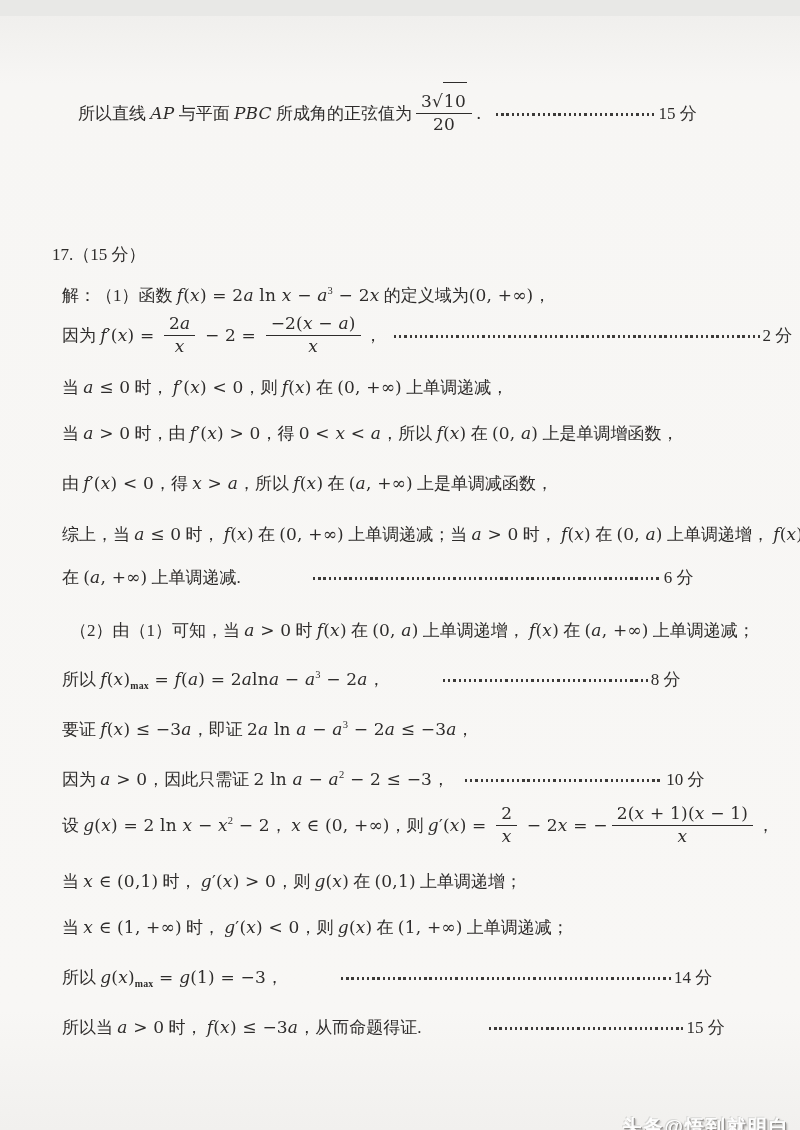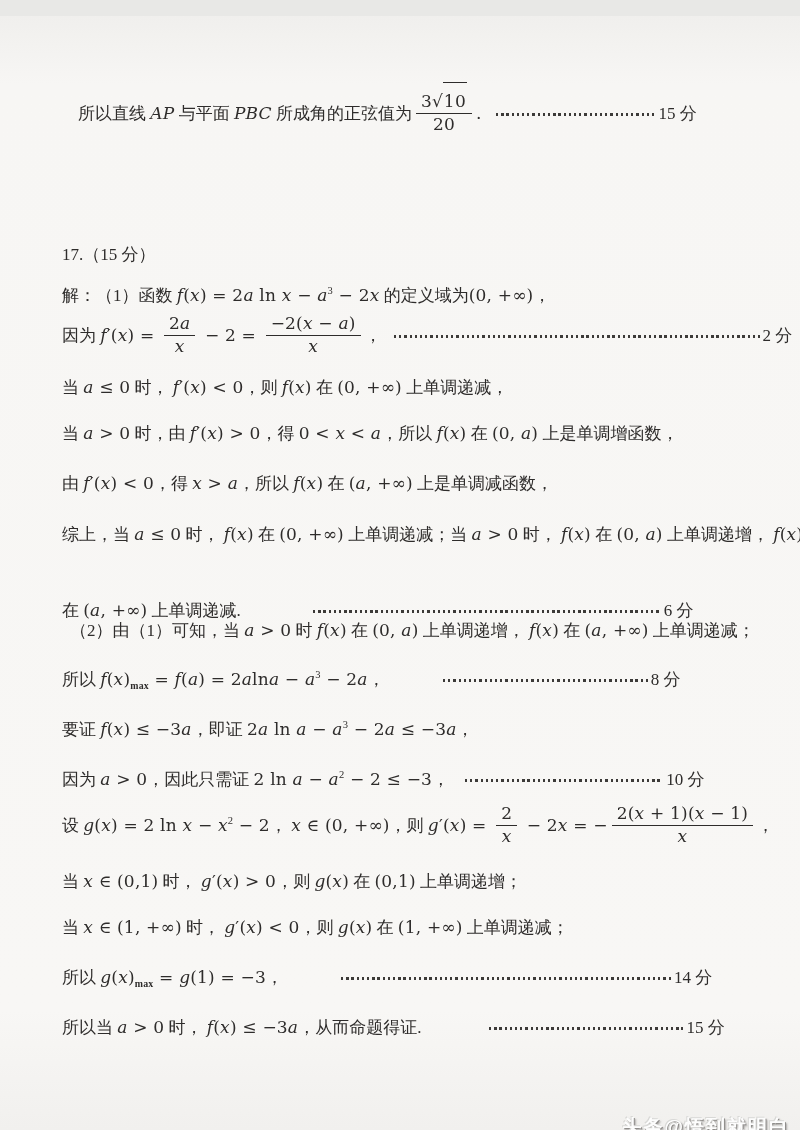--- a/index.html
+++ b/index.html
@@ -45,28 +45,28 @@
     color:#fdfdfd;
     text-shadow:-1px -1px 0 #d8d8d6, 1px 1px 0 #8f8d8b, 2px 2px 2px #a5a3a1;
   }
 </style>
 </head>
 <body>
 
 <div class="page">
   <div id="content">
       <div class="line" style="top: 78px; left: 78px;"><span class="cn">所以直线 </span><span class="m"><span><i>AP</i></span></span><span class="cn"> 与平面 </span><span class="m"><span><i>PBC</i></span></span><span class="cn"> 所成角的正弦值为</span><span class="frac m"><span class="num"><span class="mu">3</span><span class="rad mu">√</span><span class="rdc mu">10</span></span><span class="den"><span class="mu">20</span></span></span><span class="m"><span class="mu">.</span></span><span class="dots" style="width: 160px; margin-left: 14px;"></span><span class="score cn">15 分</span></div>
-      <div class="line" style="top: 226px; left: 62px; text-align: right;"><span class="cn">17.（15 分）</span></div>
+      <div class="line" style="top: 226px; left: 52px; text-align: right;"><span class="cn">17.（15 分）</span></div>
       <div class="line" style="top: 266px; left: 62px;"><span class="cn">解：（1）函数 </span><span class="m"><span><i>f</i></span><span class="mu">(</span><span><i>x</i></span><span class="mu">) = 2</span><span><i>a</i></span><span class="mu"> ln </span><span><i>x</i></span><span class="mu"> − </span><span><i>a</i></span><sup>3</sup><span class="mu"> − 2</span><span><i>x</i></span></span><span class="cn"> 的定义域为</span><span class="m"><span class="mu">(0, +∞)</span></span><span class="cn">，</span></div>
       <div class="line" style="top: 300px; left: 62px;"><span class="cn">因为 </span><span class="m"><span><i>f</i></span><span class="mu">′(</span><span><i>x</i></span><span class="mu">) = </span></span><span class="frac m"><span class="num"><span class="mu">2</span><span><i>a</i></span></span><span class="den"><span><i>x</i></span></span></span><span class="m"><span class="mu"> − 2 = </span></span><span class="frac m"><span class="num"><span class="mu">−2(</span><span><i>x</i></span><span class="mu"> − </span><span><i>a</i></span><span class="mu">)</span></span><span class="den"><span><i>x</i></span></span></span><span class="cn">，</span><span class="dots" style="width: 366px; margin-left: 12px;"></span><span class="score cn">2 分</span></div>
       <div class="line" style="top: 358px; left: 62px;"><span class="cn">当 </span><span class="m"><span><i>a</i></span><span class="mu"> ≤ 0</span></span><span class="cn"> 时， </span><span class="m"><span><i>f</i></span><span class="mu">′(</span><span><i>x</i></span><span class="mu">) &lt; 0</span></span><span class="cn">，则 </span><span class="m"><span><i>f</i></span><span class="mu">(</span><span><i>x</i></span><span class="mu">)</span></span><span class="cn"> 在 </span><span class="m"><span class="mu">(0, +∞)</span></span><span class="cn"> 上单调递减，</span></div>
       <div class="line" style="top: 404px; left: 62px;"><span class="cn">当 </span><span class="m"><span><i>a</i></span><span class="mu"> &gt; 0</span></span><span class="cn"> 时，由 </span><span class="m"><span><i>f</i></span><span class="mu">′(</span><span><i>x</i></span><span class="mu">) &gt; 0</span></span><span class="cn">，得 </span><span class="m"><span class="mu">0 &lt; </span><span><i>x</i></span><span class="mu"> &lt; </span><span><i>a</i></span></span><span class="cn">，所以 </span><span class="m"><span><i>f</i></span><span class="mu">(</span><span><i>x</i></span><span class="mu">)</span></span><span class="cn"> 在 </span><span class="m"><span class="mu">(0, </span><span><i>a</i></span><span class="mu">)</span></span><span class="cn"> 上是单调增函数，</span></div>
       <div class="line" style="top: 454px; left: 62px;"><span class="cn">由 </span><span class="m"><span><i>f</i></span><span class="mu">′(</span><span><i>x</i></span><span class="mu">) &lt; 0</span></span><span class="cn">，得 </span><span class="m"><span><i>x</i></span><span class="mu"> &gt; </span><span><i>a</i></span></span><span class="cn">，所以 </span><span class="m"><span><i>f</i></span><span class="mu">(</span><span><i>x</i></span><span class="mu">)</span></span><span class="cn"> 在 </span><span class="m"><span class="mu">(</span><span><i>a</i></span><span class="mu">, +∞)</span></span><span class="cn"> 上是单调减函数，</span></div>
       <div class="line" style="top: 505px; left: 62px;"><span class="cn">综上，当 </span><span class="m"><span><i>a</i></span><span class="mu"> ≤ 0</span></span><span class="cn"> 时， </span><span class="m"><span><i>f</i></span><span class="mu">(</span><span><i>x</i></span><span class="mu">)</span></span><span class="cn"> 在 </span><span class="m"><span class="mu">(0, +∞)</span></span><span class="cn"> 上单调递减；当 </span><span class="m"><span><i>a</i></span><span class="mu"> &gt; 0</span></span><span class="cn"> 时， </span><span class="m"><span><i>f</i></span><span class="mu">(</span><span><i>x</i></span><span class="mu">)</span></span><span class="cn"> 在 </span><span class="m"><span class="mu">(0, </span><span><i>a</i></span><span class="mu">)</span></span><span class="cn"> 上单调递增， </span><span class="m"><span><i>f</i></span><span class="mu">(</span><span><i>x</i></span><span class="mu">)</span></span></div>
-      <div class="line" style="top: 581px; left: 62px;"><span class="cn">在 </span><span class="m"><span class="mu">(</span><span><i>a</i></span><span class="mu">, +∞)</span></span><span class="cn"> 上单调递减.</span><span class="dots" style="width: 348px; margin-left: 72px;"></span><span class="score cn">6 分</span></div>
+      <div class="line" style="top: 548px; left: 62px;"><span class="cn">在 </span><span class="m"><span class="mu">(</span><span><i>a</i></span><span class="mu">, +∞)</span></span><span class="cn"> 上单调递减.</span><span class="dots" style="width: 348px; margin-left: 72px;"></span><span class="score cn">6 分</span></div>
       <div class="line" style="top: 601px; left: 70px;"><span class="cn">（2）由（1）可知，当 </span><span class="m"><span><i>a</i></span><span class="mu"> &gt; 0</span></span><span class="cn"> 时 </span><span class="m"><span><i>f</i></span><span class="mu">(</span><span><i>x</i></span><span class="mu">)</span></span><span class="cn"> 在 </span><span class="m"><span class="mu">(0, </span><span><i>a</i></span><span class="mu">)</span></span><span class="cn"> 上单调递增， </span><span class="m"><span><i>f</i></span><span class="mu">(</span><span><i>x</i></span><span class="mu">)</span></span><span class="cn"> 在 </span><span class="m"><span class="mu">(</span><span><i>a</i></span><span class="mu">, +∞)</span></span><span class="cn"> 上单调递减；</span></div>
       <div class="line" style="top: 650px; left: 62px;"><span class="cn">所以 </span><span class="m"><span><i>f</i></span><span class="mu">(</span><span><i>x</i></span><span class="mu">)</span><sub>max</sub><span class="mu"> = </span><span><i>f</i></span><span class="mu">(</span><span><i>a</i></span><span class="mu">) = 2</span><span><i>a</i></span><span class="mu">ln</span><span><i>a</i></span><span class="mu"> − </span><span><i>a</i></span><sup>3</sup><span class="mu"> − 2</span><span><i>a</i></span></span><span class="cn">，</span><span class="dots" style="width: 205px; margin-left: 58px;"></span><span class="score cn">8 分</span></div>
       <div class="line" style="top: 700px; left: 62px;"><span class="cn">要证 </span><span class="m"><span><i>f</i></span><span class="mu">(</span><span><i>x</i></span><span class="mu">) ≤ −3</span><span><i>a</i></span></span><span class="cn">，即证 </span><span class="m"><span class="mu">2</span><span><i>a</i></span><span class="mu"> ln </span><span><i>a</i></span><span class="mu"> − </span><span><i>a</i></span><sup>3</sup><span class="mu"> − 2</span><span><i>a</i></span><span class="mu"> ≤ −3</span><span><i>a</i></span></span><span class="cn">，</span></div>
       <div class="line" style="top: 750px; left: 62px;"><span class="cn">因为 </span><span class="m"><span><i>a</i></span><span class="mu"> &gt; 0</span></span><span class="cn">，因此只需证  </span><span class="m"><span class="mu">2 ln </span><span><i>a</i></span><span class="mu"> − </span><span><i>a</i></span><sup>2</sup><span class="mu"> − 2 ≤ −3</span></span><span class="cn">，</span><span class="dots" style="width: 198px; margin-left: 16px;"></span><span class="score cn">10 分</span></div>
       <div class="line" style="top: 790px; left: 62px;"><span class="cn">设 </span><span class="m"><span><i>g</i></span><span class="mu">(</span><span><i>x</i></span><span class="mu">) = 2 ln </span><span><i>x</i></span><span class="mu"> − </span><span><i>x</i></span><sup>2</sup><span class="mu"> − 2</span></span><span class="cn">， </span><span class="m"><span><i>x</i></span><span class="mu"> ∈ (0, +∞)</span></span><span class="cn">，则 </span><span class="m"><span><i>g</i></span><span class="mu">′(</span><span><i>x</i></span><span class="mu">) = </span></span><span class="frac m"><span class="num"><span class="mu">2</span></span><span class="den"><span><i>x</i></span></span></span><span class="m"><span class="mu"> − 2</span><span><i>x</i></span><span class="mu"> = −</span></span><span class="frac m"><span class="num"><span class="mu">2(</span><span><i>x</i></span><span class="mu"> + 1)(</span><span><i>x</i></span><span class="mu"> − 1)</span></span><span class="den"><span><i>x</i></span></span></span><span class="cn">，</span></div>
       <div class="line" style="top: 852px; left: 62px;"><span class="cn">当 </span><span class="m"><span><i>x</i></span><span class="mu"> ∈ (0,1)</span></span><span class="cn"> 时， </span><span class="m"><span><i>g</i></span><span class="mu">′(</span><span><i>x</i></span><span class="mu">) &gt; 0</span></span><span class="cn">，则 </span><span class="m"><span><i>g</i></span><span class="mu">(</span><span><i>x</i></span><span class="mu">)</span></span><span class="cn"> 在 </span><span class="m"><span class="mu">(0,1)</span></span><span class="cn"> 上单调递增；</span></div>
       <div class="line" style="top: 898px; left: 62px;"><span class="cn">当 </span><span class="m"><span><i>x</i></span><span class="mu"> ∈ (1, +∞)</span></span><span class="cn"> 时， </span><span class="m"><span><i>g</i></span><span class="mu">′(</span><span><i>x</i></span><span class="mu">) &lt; 0</span></span><span class="cn">，则 </span><span class="m"><span><i>g</i></span><span class="mu">(</span><span><i>x</i></span><span class="mu">)</span></span><span class="cn"> 在 </span><span class="m"><span class="mu">(1, +∞)</span></span><span class="cn"> 上单调递减；</span></div>
       <div class="line" style="top: 948px; left: 62px;"><span class="cn">所以 </span><span class="m"><span><i>g</i></span><span class="mu">(</span><span><i>x</i></span><span class="mu">)</span><sub>max</sub><span class="mu"> = </span><span><i>g</i></span><span class="mu">(1) = −3</span></span><span class="cn">，</span><span class="dots" style="width: 330px; margin-left: 58px;"></span><span class="score cn">14 分</span></div>
       <div class="line" style="top: 998px; left: 62px;"><span class="cn">所以当 </span><span class="m"><span><i>a</i></span><span class="mu"> &gt; 0</span></span><span class="cn"> 时， </span><span class="m"><span><i>f</i></span><span class="mu">(</span><span><i>x</i></span><span class="mu">) ≤ −3</span><span><i>a</i></span></span><span class="cn">，从而命题得证.</span><span class="dots" style="width: 194px; margin-left: 68px;"></span><span class="score cn">15 分</span></div>
     </div>

